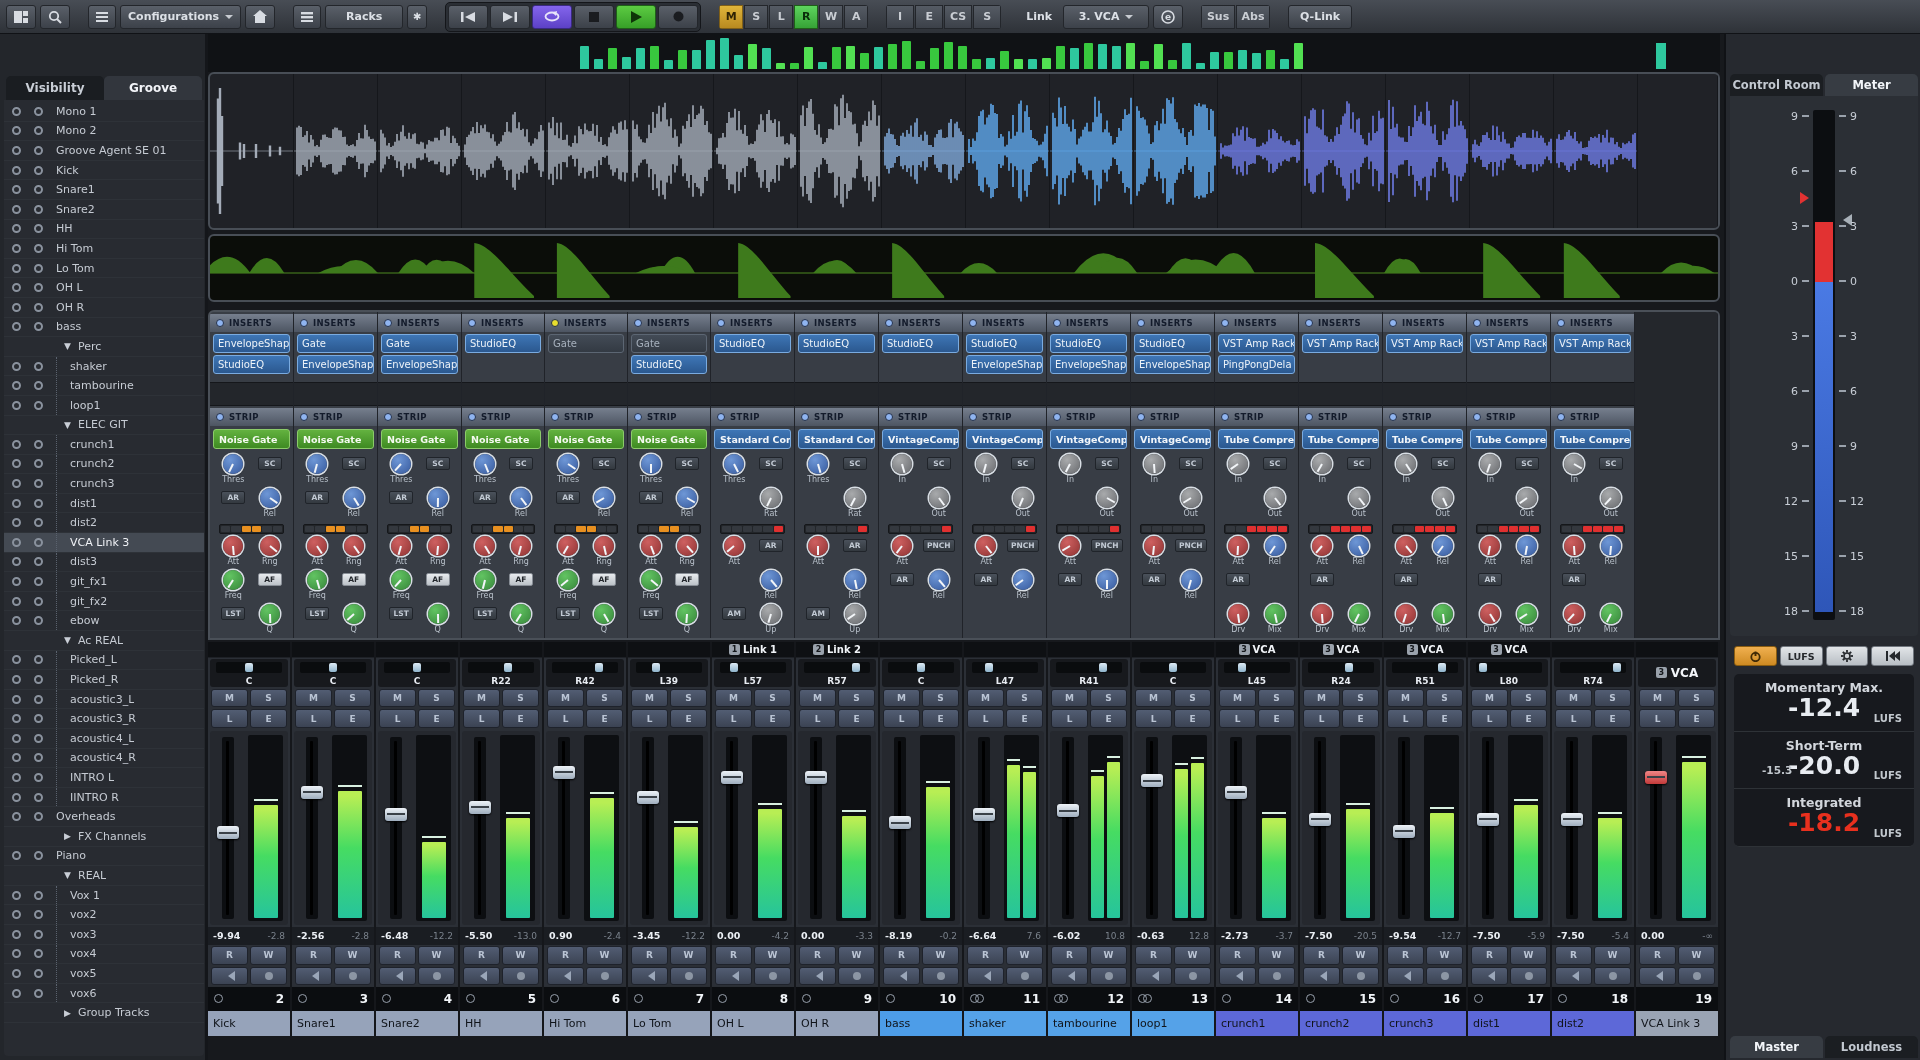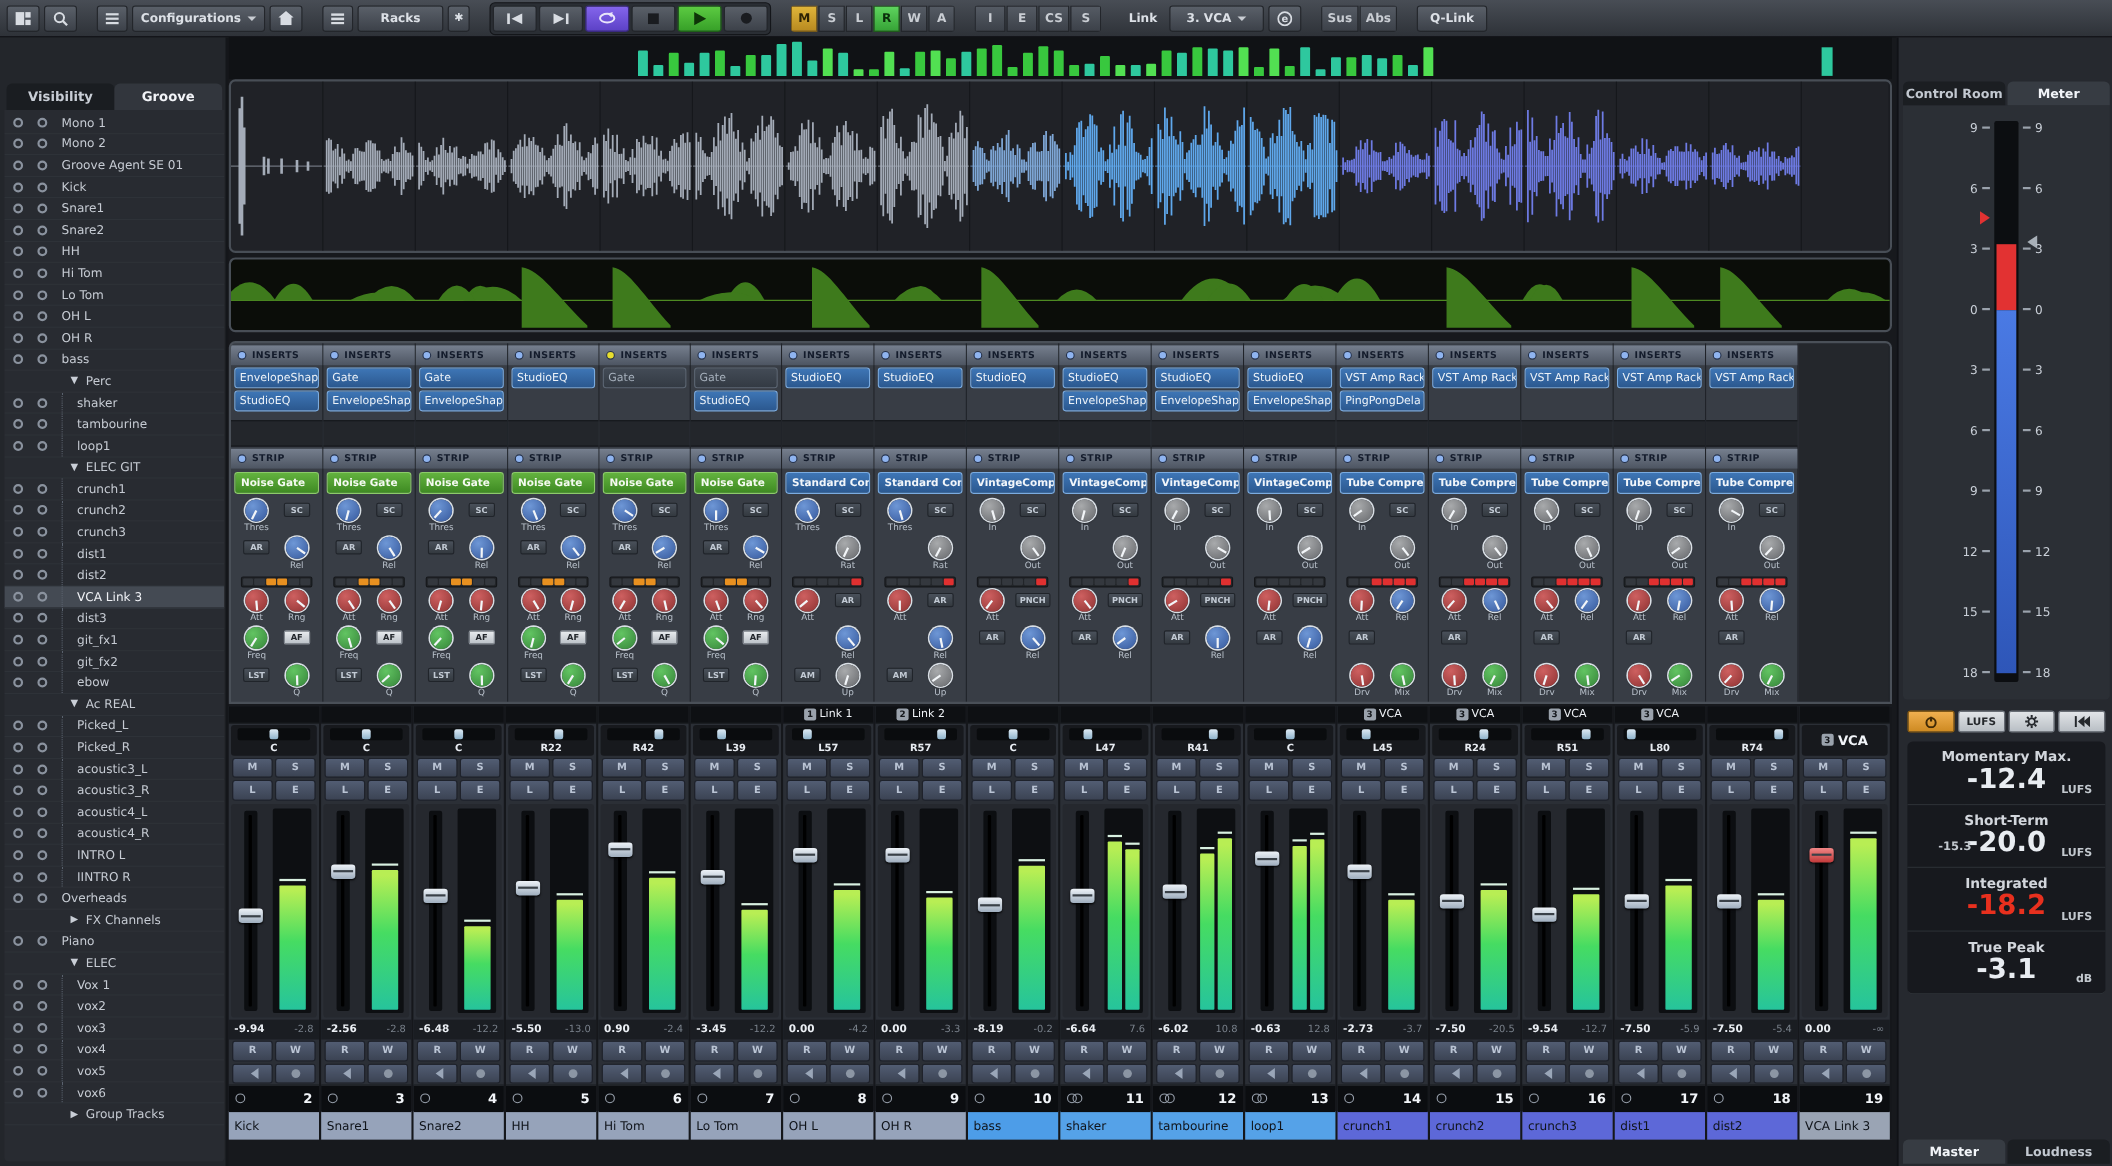--- a/index.html
+++ b/index.html
@@ -73,21 +73,21 @@
   .smeter{height:10px;margin:2px 4px;border-radius:2px;background:#222529;border:1px solid #15171A;display:flex;gap:1px;padding:1px}
   .smeter i{flex:1;border-radius:1px;background:#34383E}
   .smeter i.o{background:#E89020}
   .smeter i.r{background:#E03030}
 
   
   #fader-panel{position:absolute;left:208px;top:642px;width:1512px;height:394px;background:#24272D;display:flex}
   .fcol{width:84px;border-right:2px solid #15171B;background:#2B2F36;display:flex;flex-direction:column}
   .link-row{height:16px;background:#0E1013;display:flex;align-items:center;justify-content:center;gap:3px;border-bottom:1px solid #1E2126}
   .badge{width:11px;height:11px;border-radius:2px;background:#9AA2AC;color:#15181C;font-size:8px;font-weight:bold;display:flex;align-items:center;justify-content:center}
-  .link-row b{color:#F0F3F7;font-size:10px;font-weight:normal}
+  .link-row b{color:#F0F3F7;font-size:10px;font-weight:bold}
   .pan-row{height:28px;background:#17191D;margin:1px 2px;border-radius:3px;position:relative}
   .pan-track{position:absolute;left:6px;right:6px;top:3px;height:11px;background:#0A0C0E;border-radius:2px}
   .pan-handle{position:absolute;top:1px;width:8px;height:9px;border-radius:2px;background:linear-gradient(#DDEAF4,#8FB4CC)}
   .pan-val{position:absolute;left:0;right:0;bottom:1px;text-align:center;font-size:9px;font-weight:bold;color:#E8ECF2}
   .vca-big{display:flex;align-items:center;justify-content:center;height:100%;gap:4px}
   .vca-big b{color:#F2F5F9;font-size:12px;font-weight:bold}
   .bw-row{height:21px;display:flex;gap:2px;padding:1px 3px}
   .bw{flex:1;border-radius:3px;background:linear-gradient(#525D73,#3B4353);border:1px solid #1E222B;color:#BAC4D4;font-size:9px;font-weight:bold;display:flex;align-items:center;justify-content:center}
   .fader-zone{height:196px;background:#25282E;margin:2px;border-radius:3px;position:relative}
   .ftrack{position:absolute;left:12px;top:6px;bottom:6px;width:12px;background:#0C0E11;border-radius:2px}
@@ -480,21 +480,21 @@
         <span class="tri" style="margin-left: 52px;">▶</span>
         <span class="slabel">FX Channels</span>
       </div>
       <div class="srow">
         <span class="rad"></span>
         <span class="rad"></span>
         <span class="slabel">Piano</span>
       </div>
       <div class="srow">
         <span class="tri" style="margin-left: 52px;">▼</span>
-        <span class="slabel">ELEC</span>
+        <span class="slabel">REAL</span>
       </div>
       <div class="srow">
         <span class="rad"></span>
         <span class="rad"></span>
         <span class="guide"></span>
         <span class="slabel">Vox 1</span>
       </div>
       <div class="srow">
         <span class="rad"></span>
         <span class="rad"></span>
@@ -3657,23 +3657,18 @@
         <div class="llab">Short-Term</div>
         <div class="lval">-20.0</div>
         <div class="lunit">LUFS</div>
         <div class="lextra">-15.3</div>
       </div>
       <div class="litem">
         <div class="llab">Integrated</div>
         <div class="lval alert">-18.2</div>
         <div class="lunit">LUFS</div>
       </div>
-      <div class="litem">
-        <div class="llab">True Peak</div>
-        <div class="lval">-3.1</div>
-        <div class="lunit">dB</div>
-      </div>
     </div>
   <div id="rp-bottom">
       <div class="rp-tab active" style="border-radius: 5px 5px 0px 0px;">Master</div>
       <div class="rp-tab" style="border-radius: 5px 5px 0px 0px;">Loudness</div>
     </div>
 </div>
 
 </body></html>

